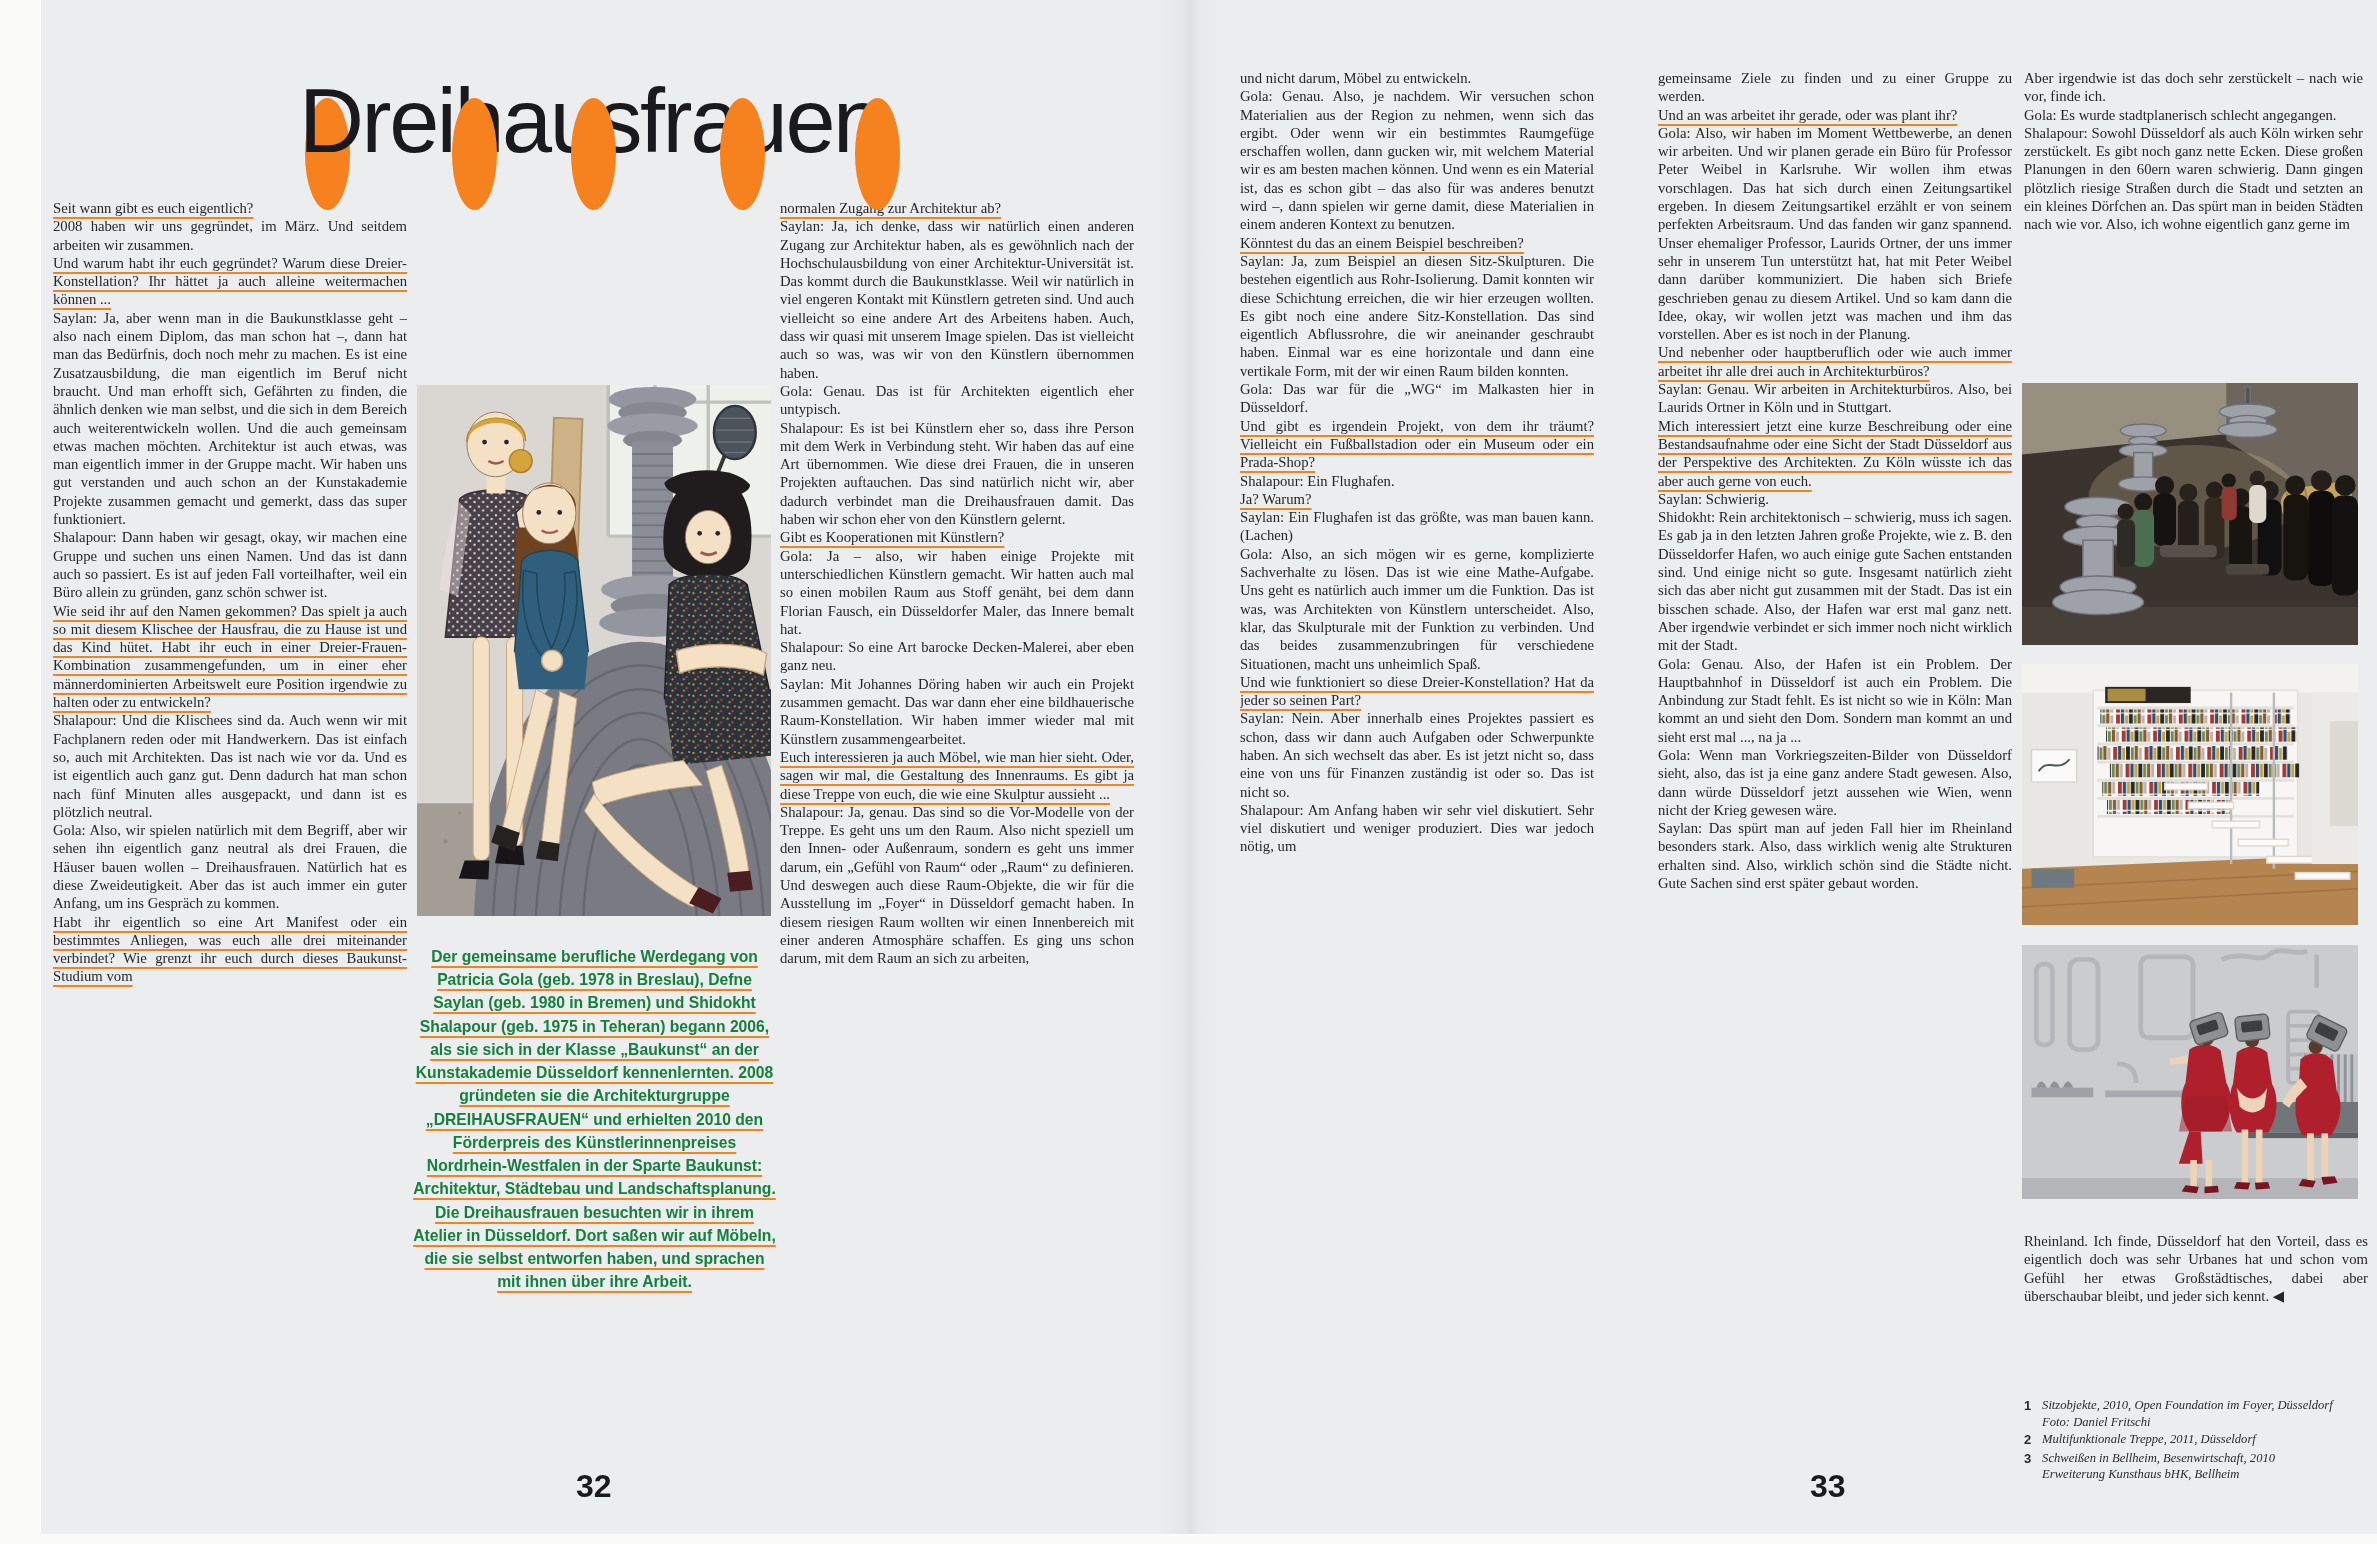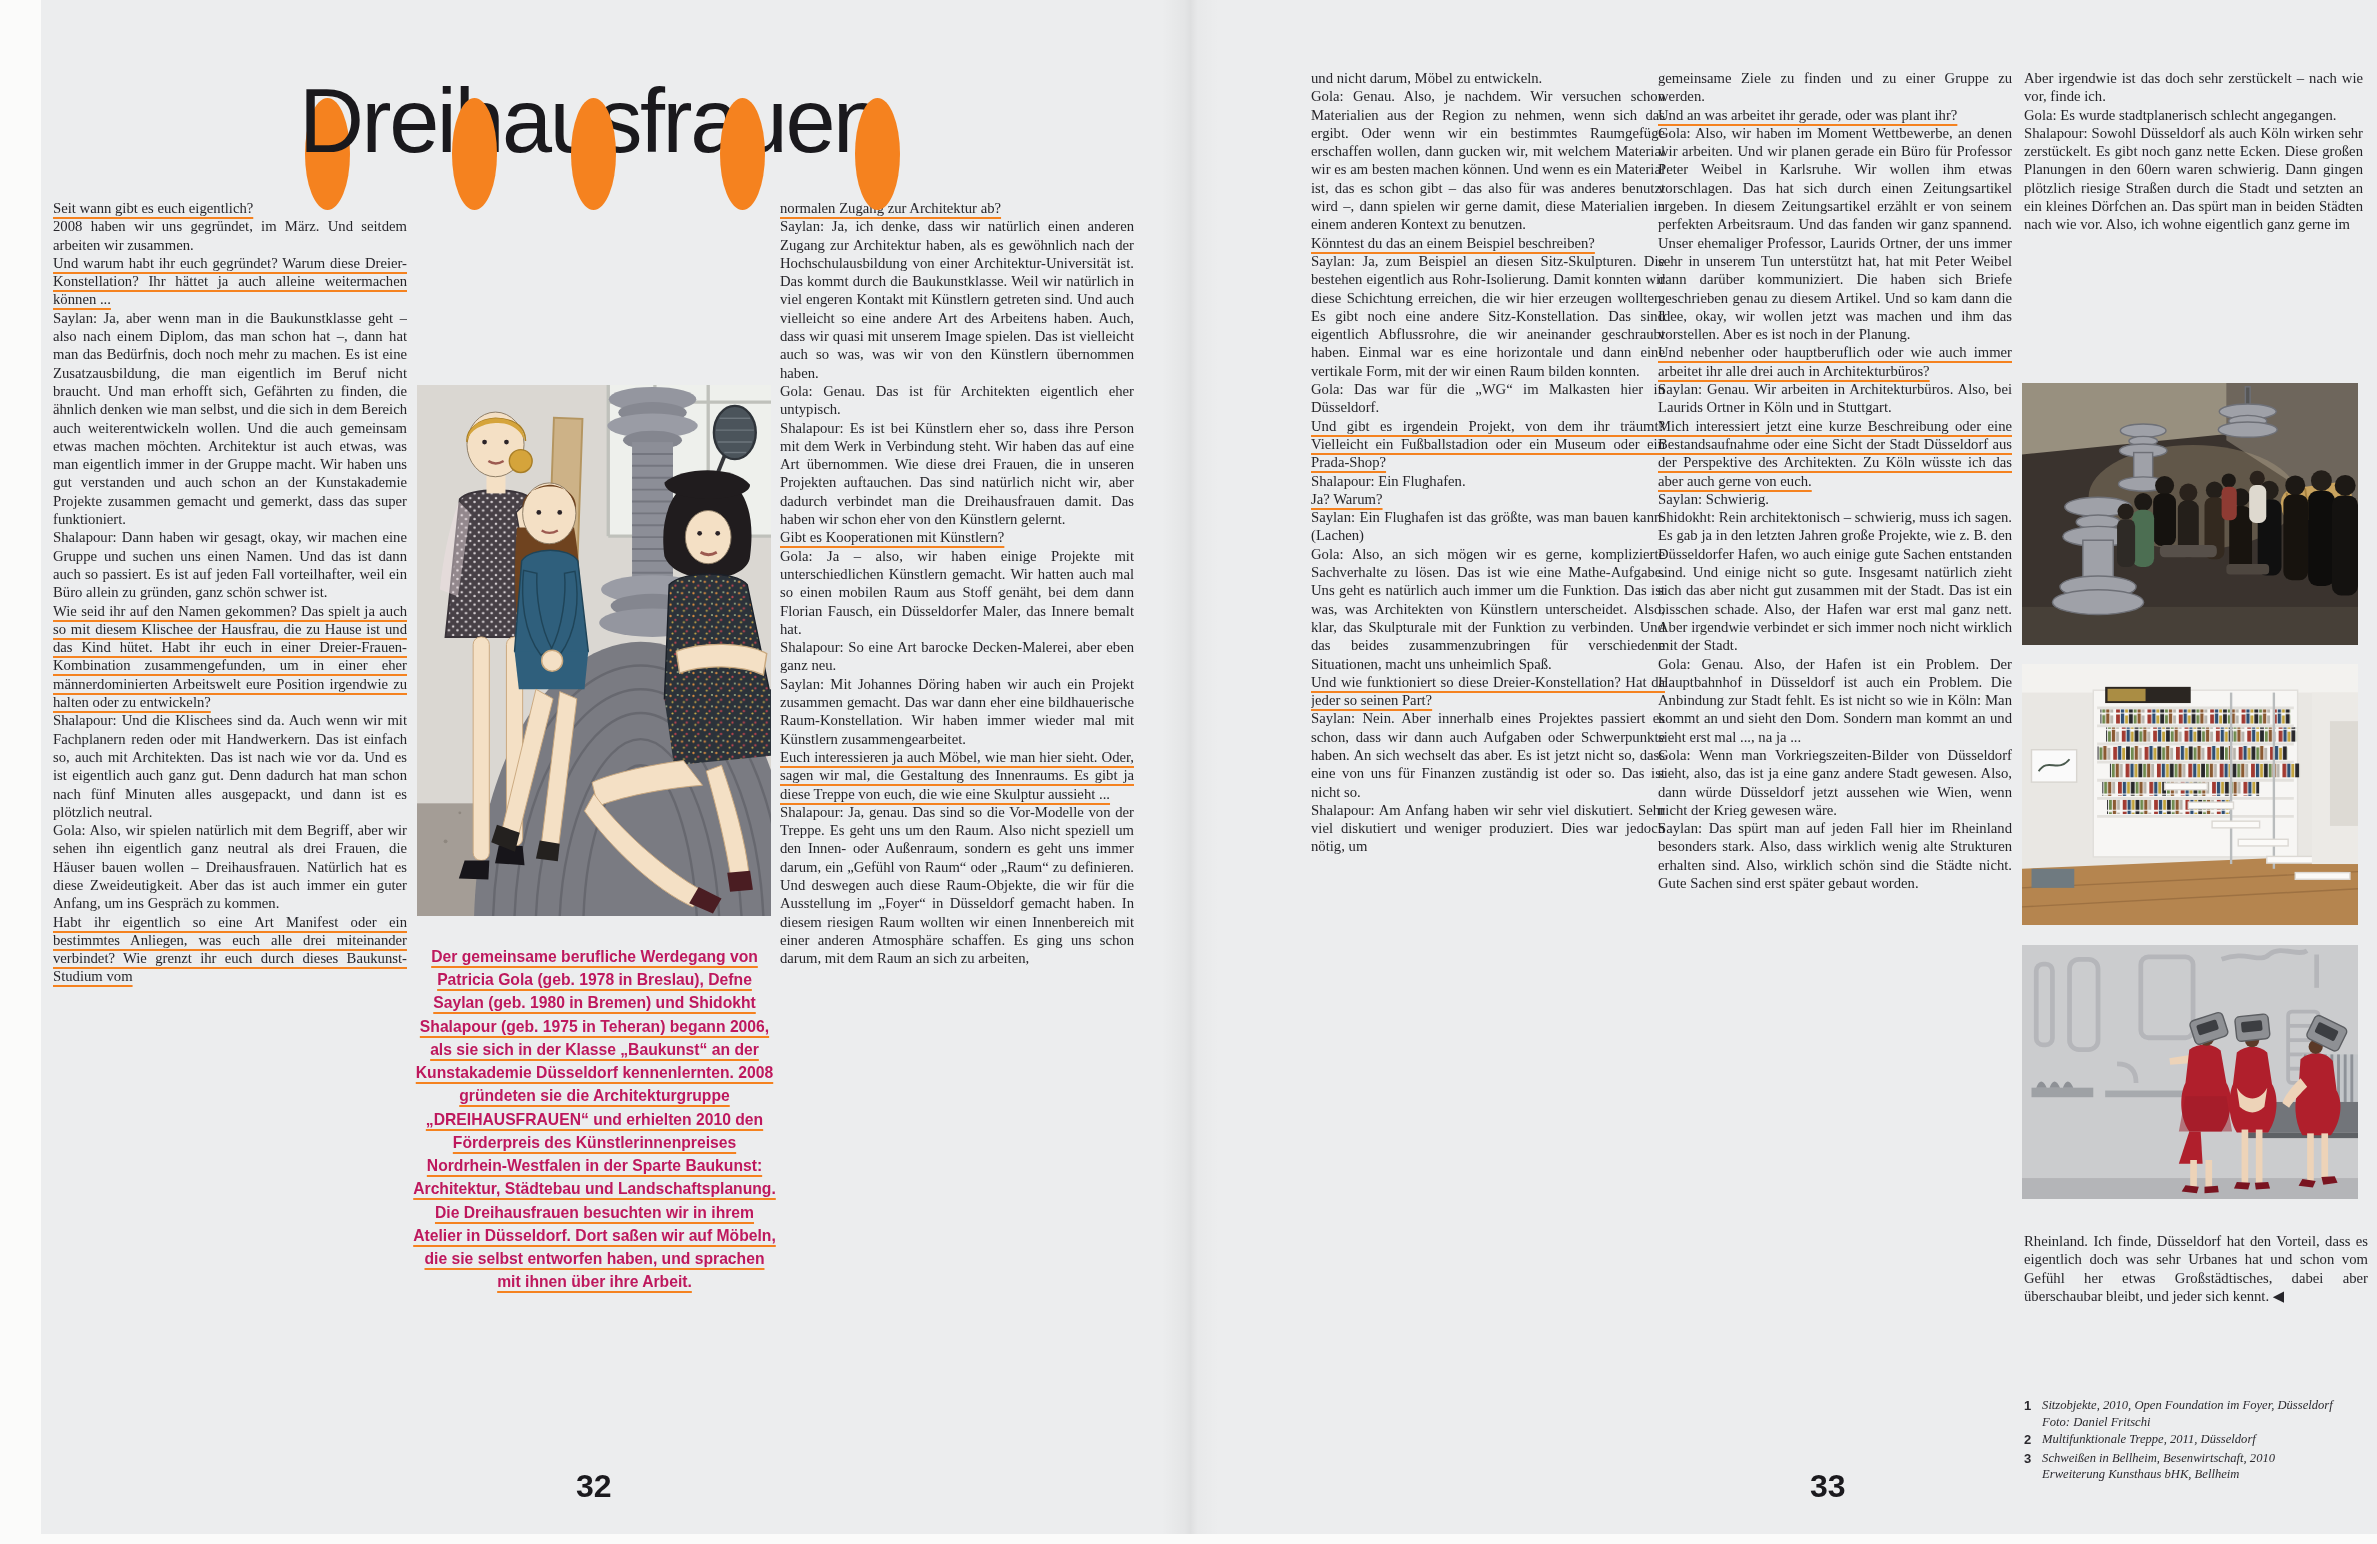--- a/index.html
+++ b/index.html
@@ -38,21 +38,21 @@
   .q{
     text-decoration-line:underline;
     text-decoration-color:var(--accent);
     text-decoration-thickness:1.7px;
     text-underline-offset:3.8px;
   }
 
   .caption{
     position:absolute;left:413px;top:945px;width:363px;
     font-family:"Liberation Sans",sans-serif;font-weight:700;
-    font-size:15.7px;line-height:1.48;text-align:center;color:#be185d;
+    font-size:15.7px;line-height:1.48;text-align:center;color:#15803d;
     text-decoration-line:underline;
     text-decoration-color:var(--accent);
     text-decoration-thickness:1.9px;
     text-underline-offset:4.3px;
   }
 
   figure{margin:0;padding:0;position:absolute;}
   figure svg{display:block;width:100%;height:100%;}
   .illustration{left:417px;top:385px;width:354px;height:531px;}
   .photo{left:2022px;width:336px;}
@@ -247,21 +247,21 @@
     <p class="para q">Gibt es Kooperationen mit Künstlern?</p>
     <p class="para">Gola: Ja – also, wir haben einige Projekte mit unterschiedlichen Künstlern gemacht. Wir hatten auch mal so einen mobilen Raum aus Stoff genäht, bei dem dann Florian Fausch, ein Düsseldorfer Maler, das Innere bemalt hat.</p>
     <p class="para">Shalapour: So eine Art barocke Decken-Malerei, aber eben ganz neu.</p>
     <p class="para">Saylan: Mit Johannes Döring haben wir auch ein Projekt zusammen gemacht. Das war dann eher eine bildhauerische Raum-Konstellation. Wir haben immer wieder mal mit Künstlern zusammengearbeitet.</p>
     <p class="para q">Euch interessieren ja auch Möbel, wie man hier sieht. Oder, sagen wir mal, die Gestaltung des Innenraums. Es gibt ja diese Treppe von euch, die wie eine Skulptur aussieht ...</p>
     <p class="para">Shalapour: Ja, genau. Das sind so die Vor-Modelle von der Treppe. Es geht uns um den Raum. Also nicht speziell um den Innen- oder Außenraum, sondern es geht uns immer darum, ein „Gefühl von Raum“ oder „Raum“ zu definieren. Und deswegen auch diese Raum-Objekte, die wir für die Ausstellung im „Foyer“ in Düsseldorf gemacht haben. In diesem riesigen Raum wollten wir einen Innenbereich mit einer anderen Atmosphäre schaffen. Es ging uns schon darum, mit dem Raum an sich zu arbeiten,</p>
   </div>
 
 <div class="pagenum left">32</div>
 
-<div class="col" style="left:1311px;top:69px;width:354px;height:1410px;">
+<div class="col" style="left:1240px;top:69px;width:354px;height:1410px;">
     <p class="para">und nicht darum, Möbel zu entwickeln.</p>
     <p class="para">Gola: Genau. Also, je nachdem. Wir versuchen schon Materialien aus der Region zu nehmen, wenn sich das ergibt. Oder wenn wir ein bestimmtes Raumgefüge erschaffen wollen, dann gucken wir, mit welchem Material wir es am besten machen können. Und wenn es ein Material ist, das es schon gibt – das also für was anderes benutzt wird –, dann spielen wir gerne damit, diese Materialien in einem anderen Kontext zu benutzen.</p>
     <p class="para q">Könntest du das an einem Beispiel beschreiben?</p>
     <p class="para">Saylan: Ja, zum Beispiel an diesen Sitz-Skulpturen. Die bestehen eigentlich aus Rohr-Isolierung. Damit konnten wir diese Schichtung erreichen, die wir hier erzeugen wollten. Es gibt noch eine andere Sitz-Konstellation. Das sind eigentlich Abflussrohre, die wir aneinander geschraubt haben. Einmal war es eine horizontale und dann eine vertikale Form, mit der wir einen Raum bilden konnten.</p>
     <p class="para">Gola: Das war für die „WG“ im Malkasten hier in Düsseldorf.</p>
     <p class="para q">Und gibt es irgendein Projekt, von dem ihr träumt? Vielleicht ein Fußballstadion oder ein Museum oder ein Prada-Shop?</p>
     <p class="para">Shalapour: Ein Flughafen.</p>
     <p class="para q">Ja? Warum?</p>
     <p class="para">Saylan: Ein Flughafen ist das größte, was man bauen kann. (Lachen)</p>
     <p class="para">Gola: Also, an sich mögen wir es gerne, komplizierte Sachverhalte zu lösen. Das ist wie eine Mathe-Aufgabe. Uns geht es natürlich auch immer um die Funktion. Das ist was, was Architekten von Künstlern unterscheidet. Also, klar, das Skulpturale mit der Funktion zu verbinden. Und das beides zusammenzubringen für verschiedene Situationen, macht uns unheimlich Spaß.</p>

